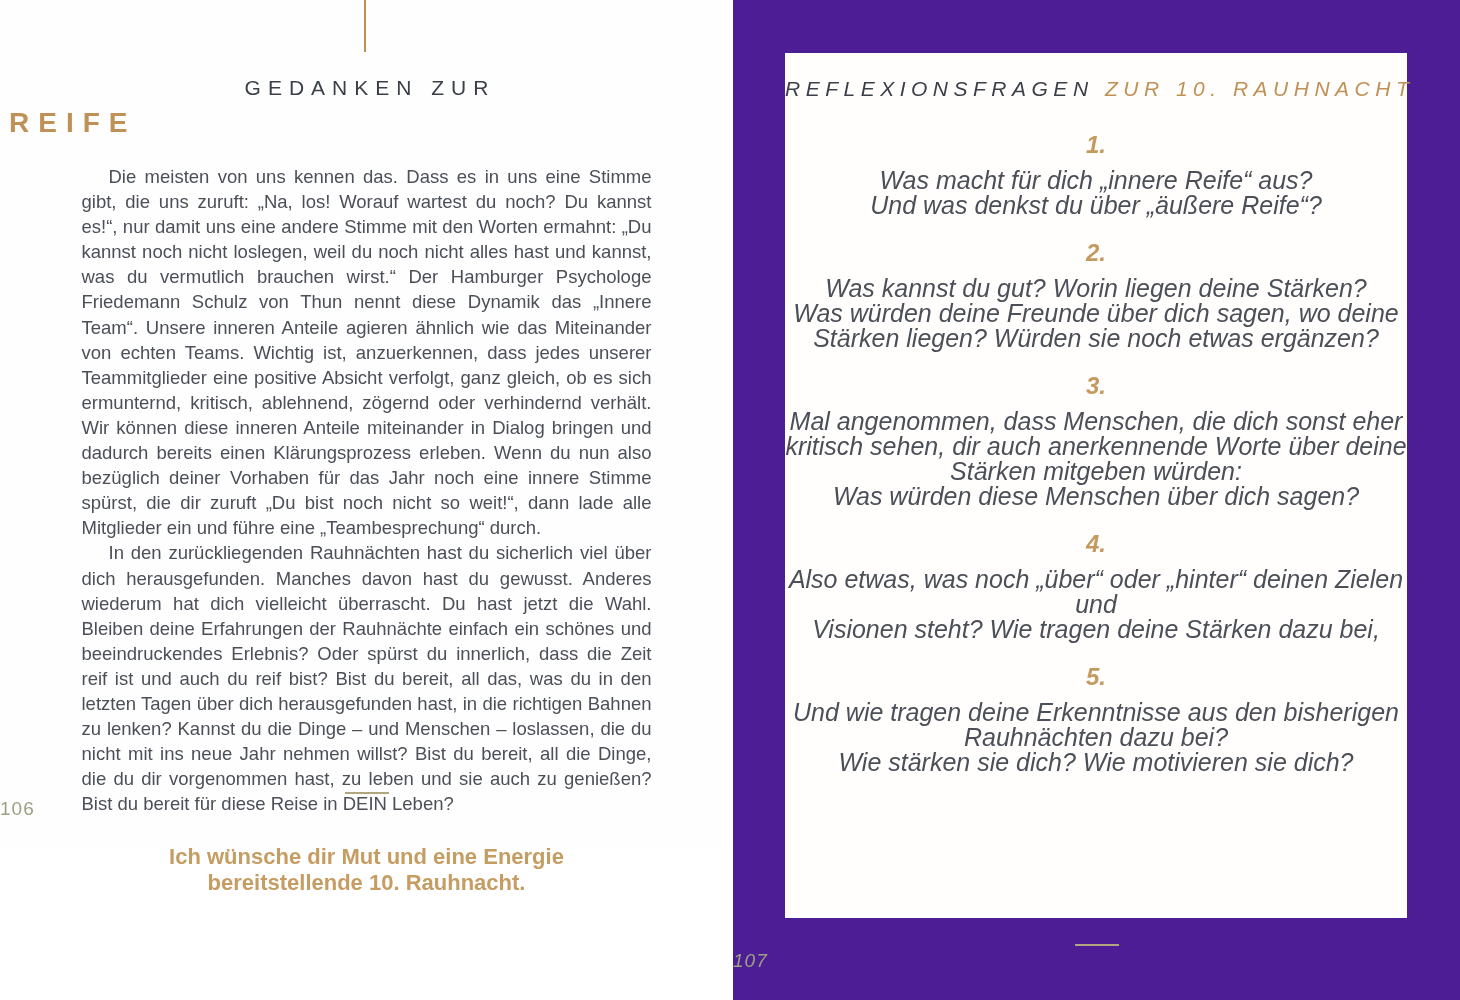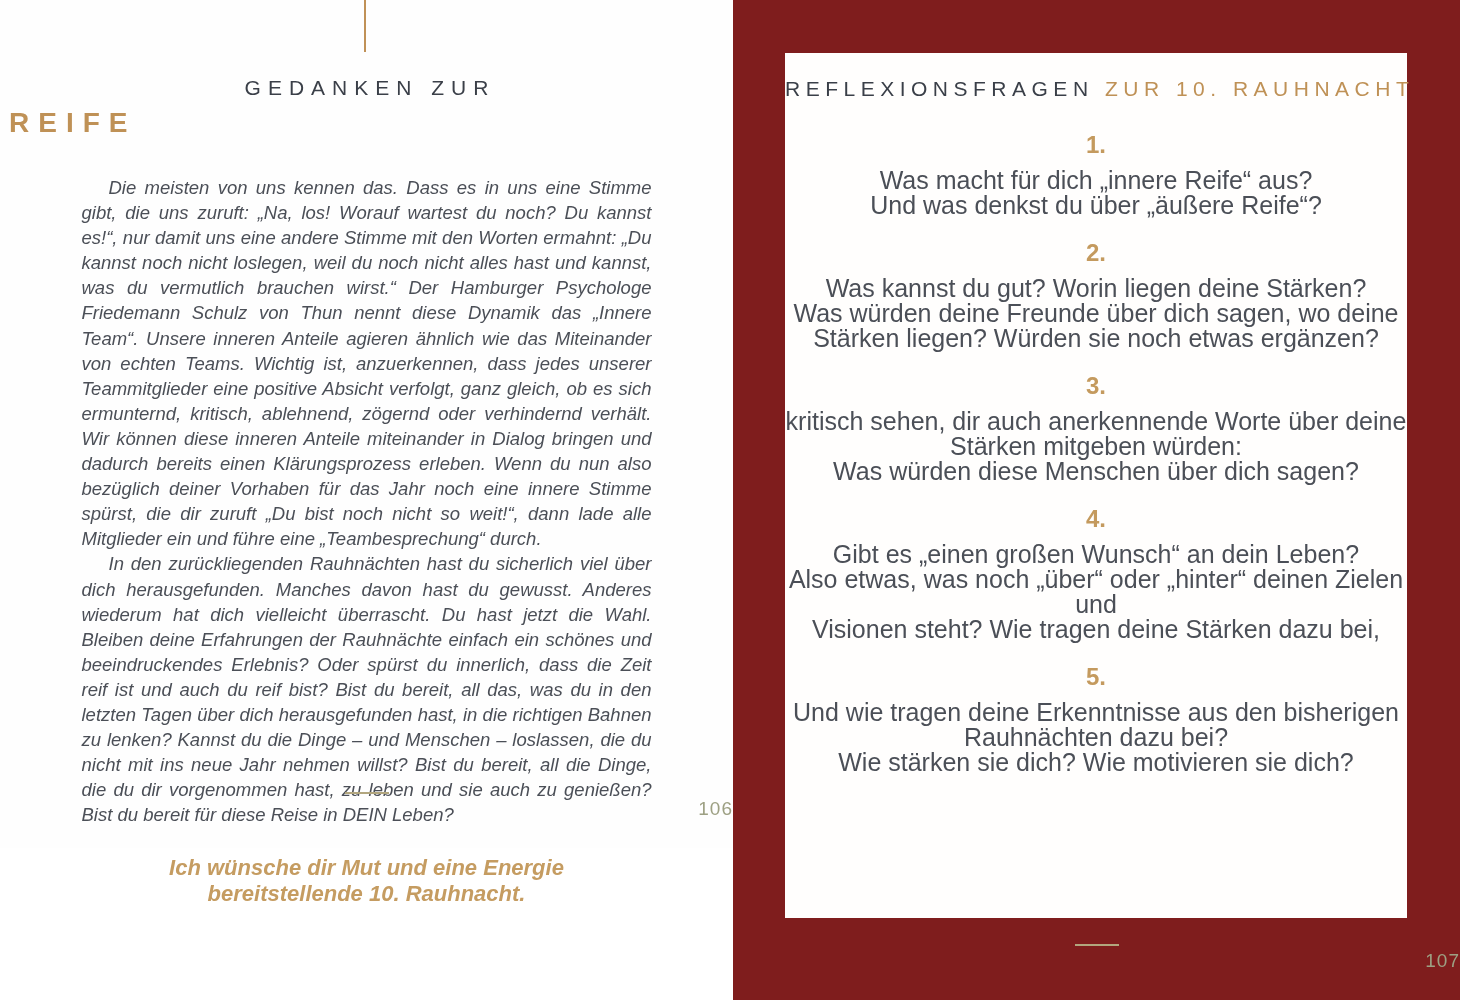--- a/index.html
+++ b/index.html
@@ -11,23 +11,24 @@
     overflow:hidden;
   }
   .left-page {
     width:733px; height:848px;
     background:#fefefe;
     position:relative;
     box-sizing:border-box;
   }
   .right-page {
     width:727px; height:1000px;
-    background:#7f1d1d;
+    background:#4c1d95;
     position:relative;
     box-sizing:border-box;
+    font-style:italic;
   }
   .ornament-line {
     position:absolute;
     left:364px; top:0;
     width:2px; height:52px;
     background:#c09157;
   }
   .kicker {
     margin:76px 0 0 0;
     text-align:center;
@@ -39,41 +40,40 @@
   .chapter-title {
     margin-top:7px;
     font-size:28px;
     font-weight:bold;
     letter-spacing:9px;
     text-indent:9px;
     color:#bf9156;
   }
   .body-col {
     width:570px;
-    margin:36px auto 0 auto;
+    margin:25px auto 0 auto;
     font-size:18.5px;
     line-height:25.1px;
     color:#4b4f57;
     text-align:justify;
-    font-style:italic;
   }
   .body-col p { margin:0; text-indent:27px; }
   .closing {
     margin-top:28px;
     text-align:center;
     font-weight:bold;
     font-size:22px;
     line-height:26px;
     color:#c59c61;
   }
   .page-footer {
     position:absolute;
     bottom:28px; left:0;
     width:100%;
-    text-align:right;
+    text-align:left;
   }
   .footer-rule {
     display:block;
     width:44px; height:2px;
     background:#b2a67e;
     margin:0 auto 4px auto;
   }
   .page-number {
     font-size:19px;
     letter-spacing:1px;
@@ -149,28 +149,28 @@
 
       <div class="question-block">
         <div class="q-number">2.</div>
         <div class="q-line">Was kannst du gut? Worin liegen deine Stärken?</div>
         <div class="q-line">Was würden deine Freunde über dich sagen, wo deine</div>
         <div class="q-line">Stärken liegen? Würden sie noch etwas ergänzen?</div>
       </div>
 
       <div class="question-block">
         <div class="q-number">3.</div>
+        <div class="q-line">Mal angenommen, dass Menschen, die dich sonst eher</div>
         <div class="q-line">kritisch sehen, dir auch anerkennende Worte über deine</div>
         <div class="q-line">Stärken mitgeben würden:</div>
         <div class="q-line">Was würden diese Menschen über dich sagen?</div>
       </div>
 
       <div class="question-block">
         <div class="q-number">4.</div>
-        <div class="q-line">Gibt es „einen großen Wunsch“ an dein Leben?</div>
         <div class="q-line">Also etwas, was noch „über“ oder „hinter“ deinen Zielen und</div>
         <div class="q-line">Visionen steht? Wie tragen deine Stärken dazu bei,</div>
       </div>
 
       <div class="question-block">
         <div class="q-number">5.</div>
         <div class="q-line">Und wie tragen deine Erkenntnisse aus den bisherigen</div>
         <div class="q-line">Rauhnächten dazu bei?</div>
         <div class="q-line">Wie stärken sie dich? Wie motivieren sie dich?</div>
       </div>

